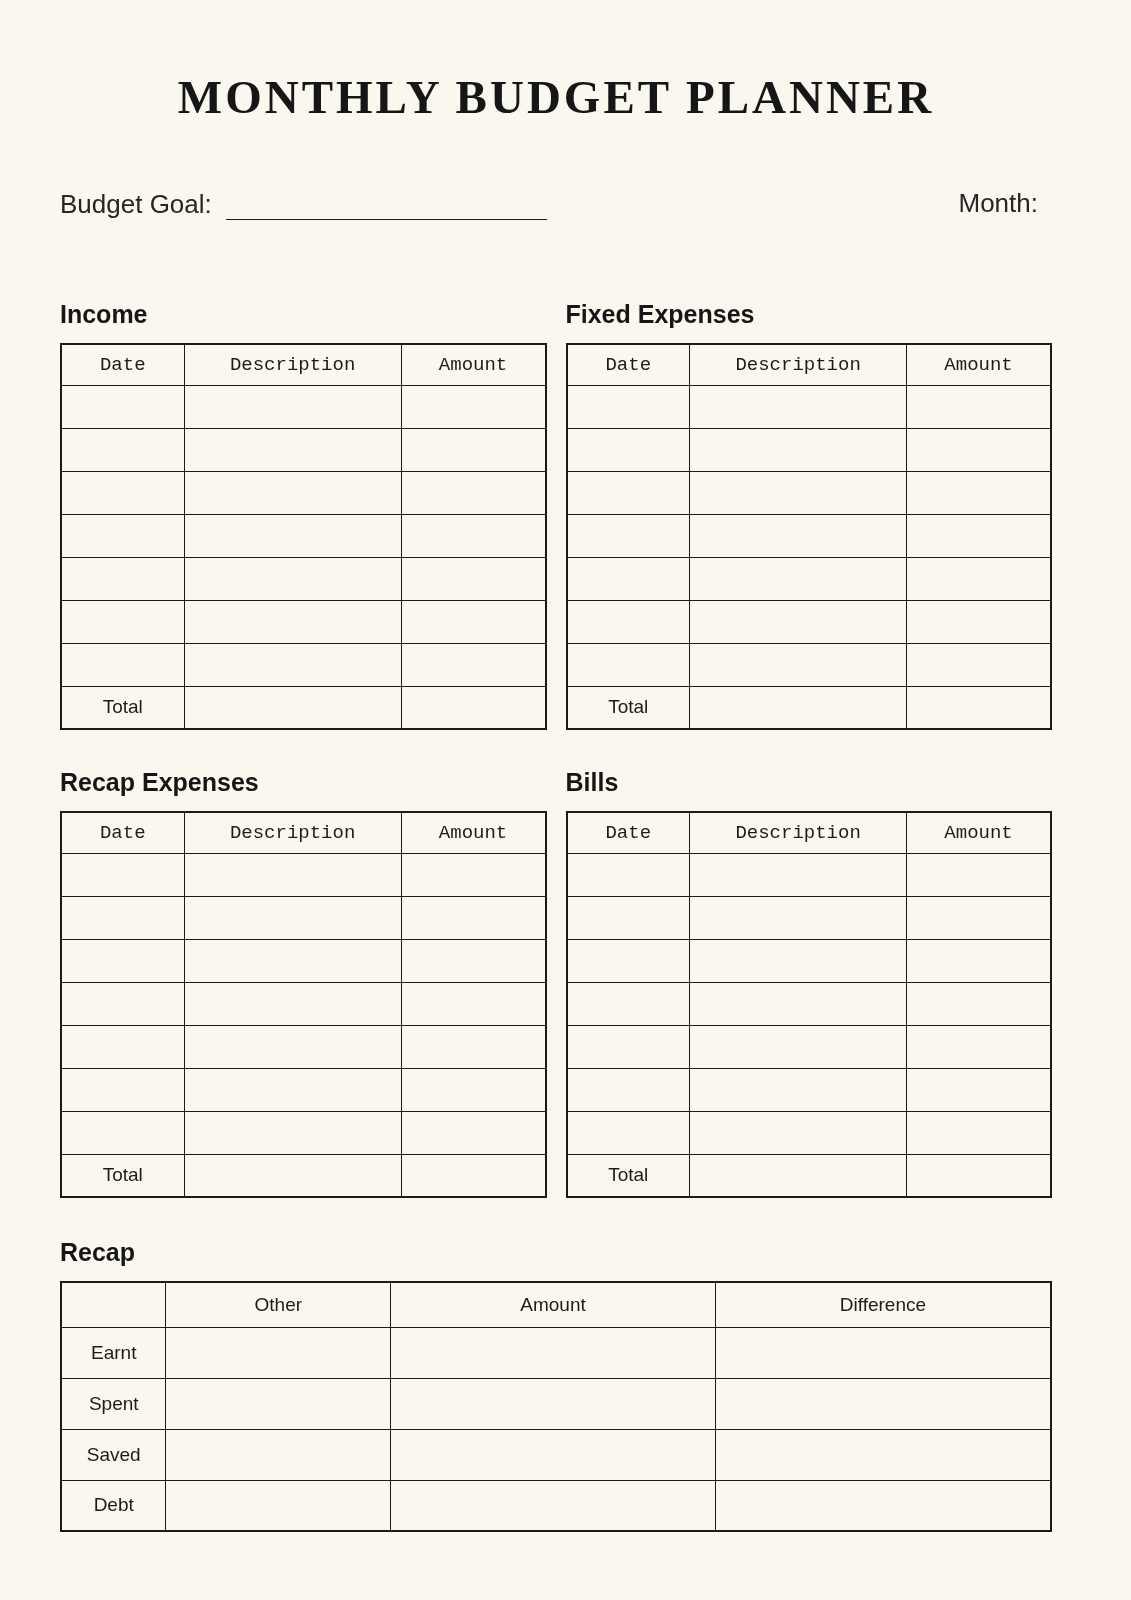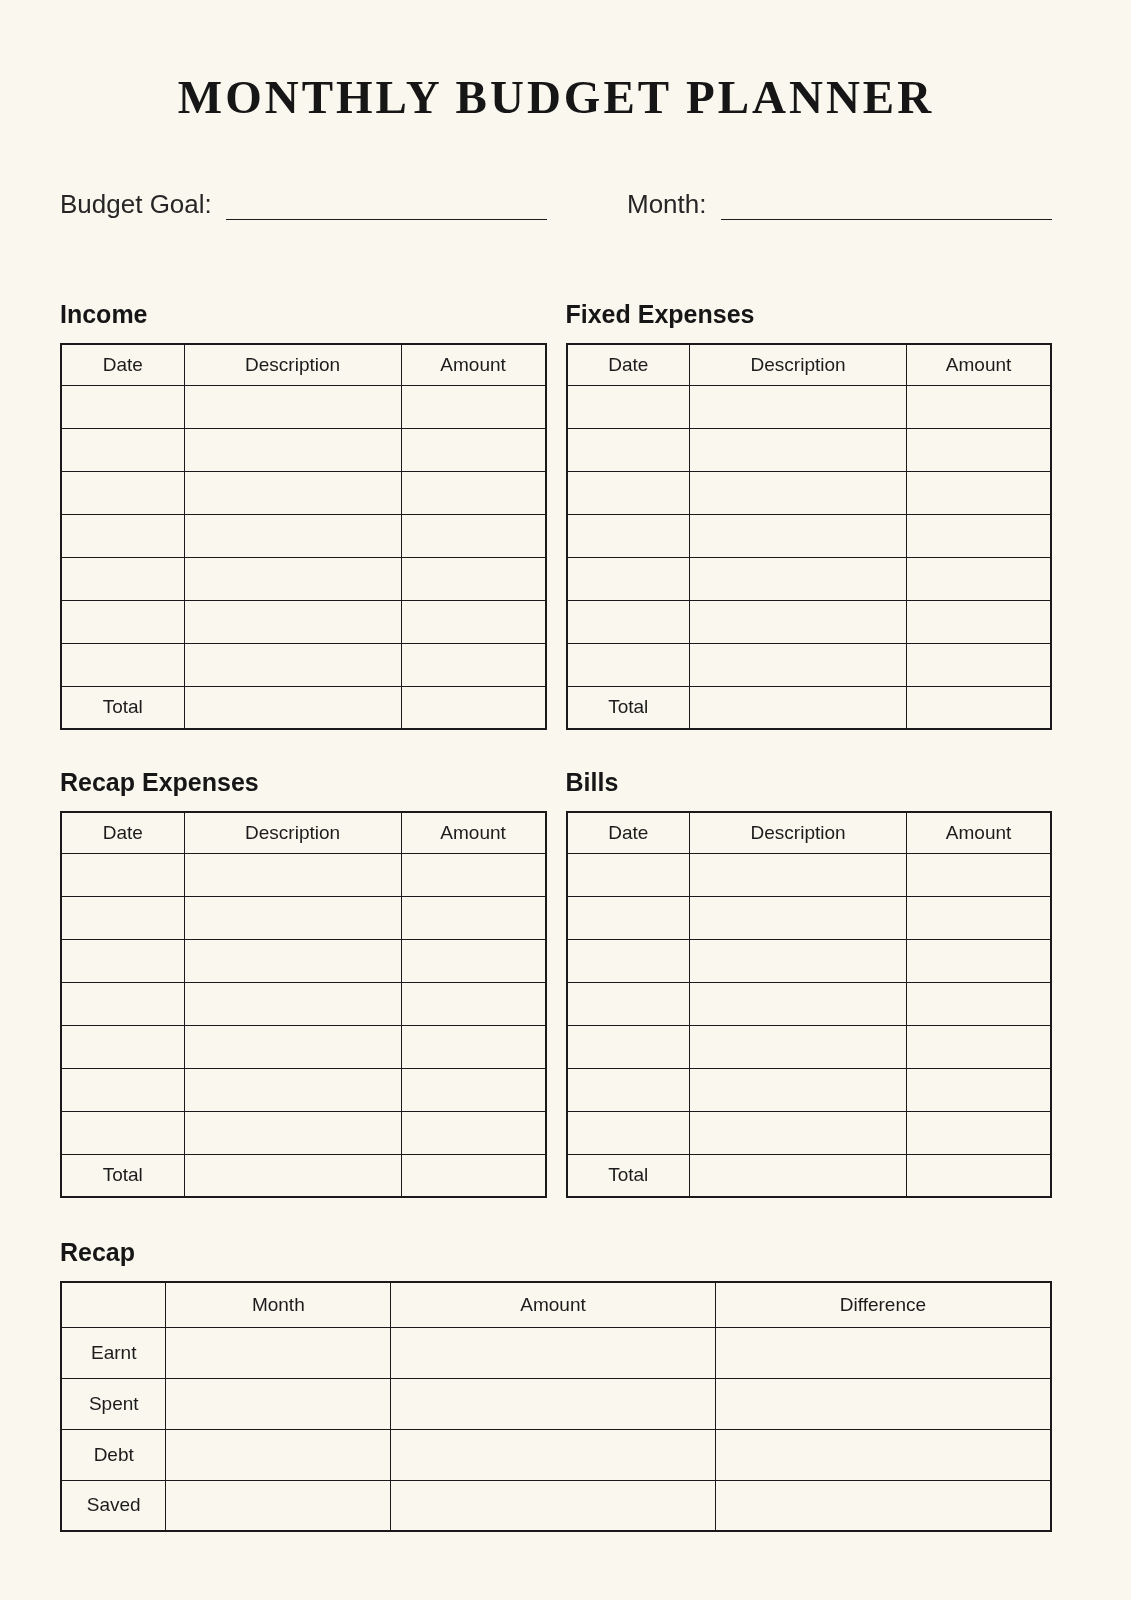--- a/index.html
+++ b/index.html
@@ -31,21 +31,21 @@
     margin-bottom:80px;
   }
   .field {
     display:flex;
     align-items:flex-end;
     font-size:26px;
     color:#262626;
   }
   .field .label { white-space:nowrap; padding-right:14px; line-height:1.2; }
   .field .fill-line { flex:1; border-bottom:1.6px solid #1c1c1c; height:32px; }
-  .field.month-field { padding-left:62px; }
+  .field.month-field { padding-left:62px;flex-direction:column; }
 
   .tables-grid {
     display:grid;
     grid-template-columns:1fr 1fr;
     column-gap:19px;
   }
   .block { margin-bottom:38px; }
   .section-heading {
     font-size:25px;
     font-weight:700;
@@ -56,21 +56,21 @@
   .data-table, .recap-table { border:2.4px solid #1a1a1a; }
   .data-table th, .data-table td,
   .recap-table th, .recap-table td {
     border:1.6px solid #1a1a1a;
     font-size:19px;
     font-weight:400;
     text-align:center;
     vertical-align:middle;
     color:#1c1c1c;
   }
-  .data-table th { height:41px; }
+  .data-table th { height:41px;font-family:Liberation Mono, monospace; }
   .data-table td { height:43px; }
   .col-date { width:25.4%; }
   .col-desc { width:44.8%; }
   .col-amount { width:29.8%; }
 
   .recap-block { margin-top:2px; }
   .recap-table th { height:45px; }
   .recap-table td { height:51px;margin-top:24px; }
   .rcol-label { width:10.6%; }
   .rcol-goal { width:22.7%; }
@@ -352,46 +352,46 @@
     <table class="recap-table">
       <colgroup>
           <col class="rcol-label">
           <col class="rcol-goal">
           <col class="rcol-actual">
           <col class="rcol-diff">
         </colgroup>
       <thead>
         <tr>
           <th></th>
-          <th>Month</th>
+          <th>Other</th>
           <th>Amount</th>
           <th>Difference</th>
         </tr>
       </thead>
       <tbody>
         <tr>
           <td>Earnt</td>
           <td></td>
           <td></td>
           <td></td>
         </tr>
         <tr>
           <td>Spent</td>
           <td></td>
           <td></td>
           <td></td>
         </tr>
         <tr>
+          <td>Saved</td>
+          <td></td>
+          <td></td>
+          <td></td>
+        </tr>
+        <tr>
           <td>Debt</td>
-          <td></td>
-          <td></td>
-          <td></td>
-        </tr>
-        <tr>
-          <td>Saved</td>
           <td></td>
           <td></td>
           <td></td>
         </tr>
       </tbody>
     </table>
   </section>
 
 </div>
 

